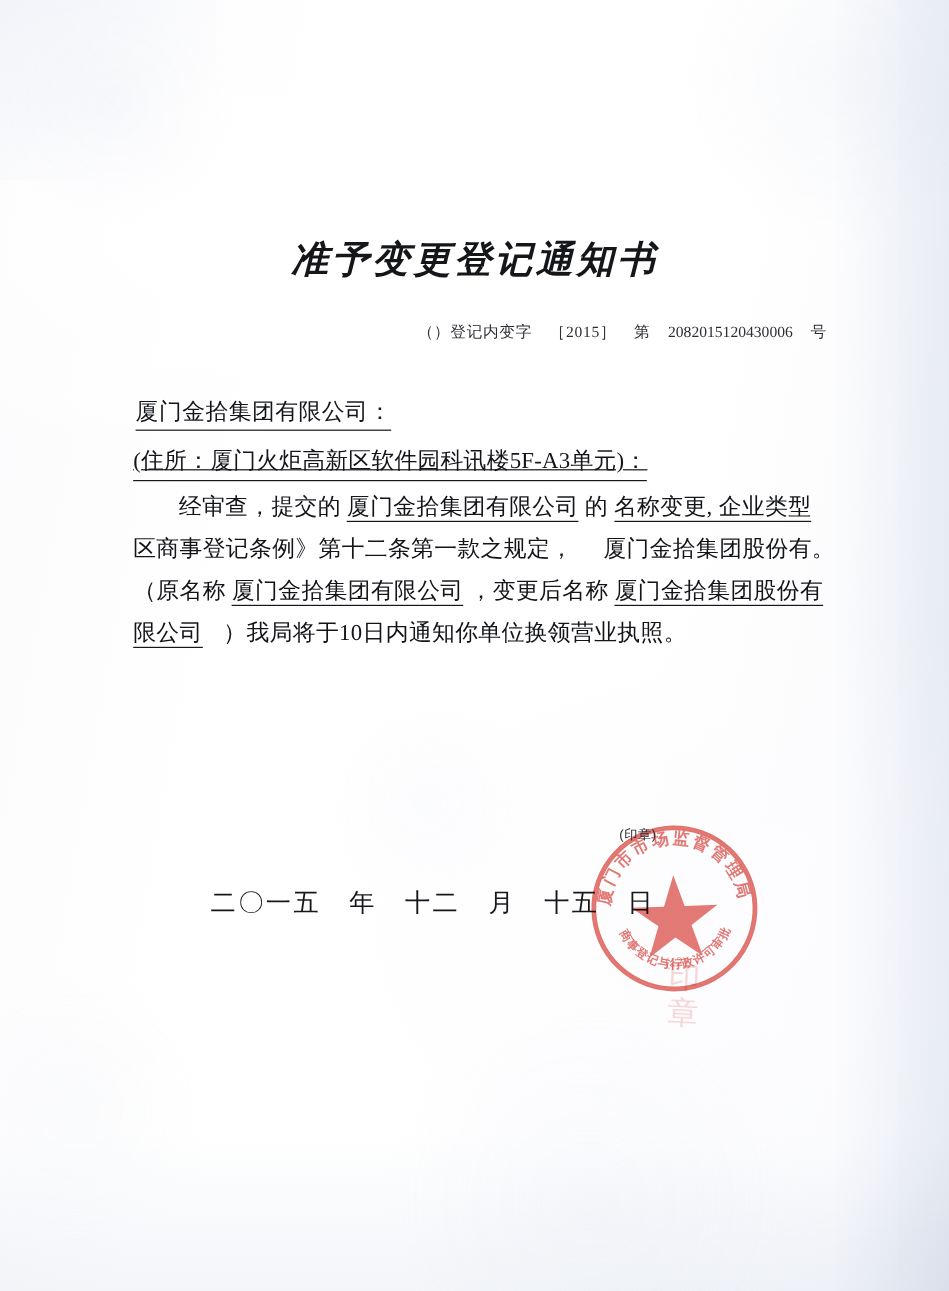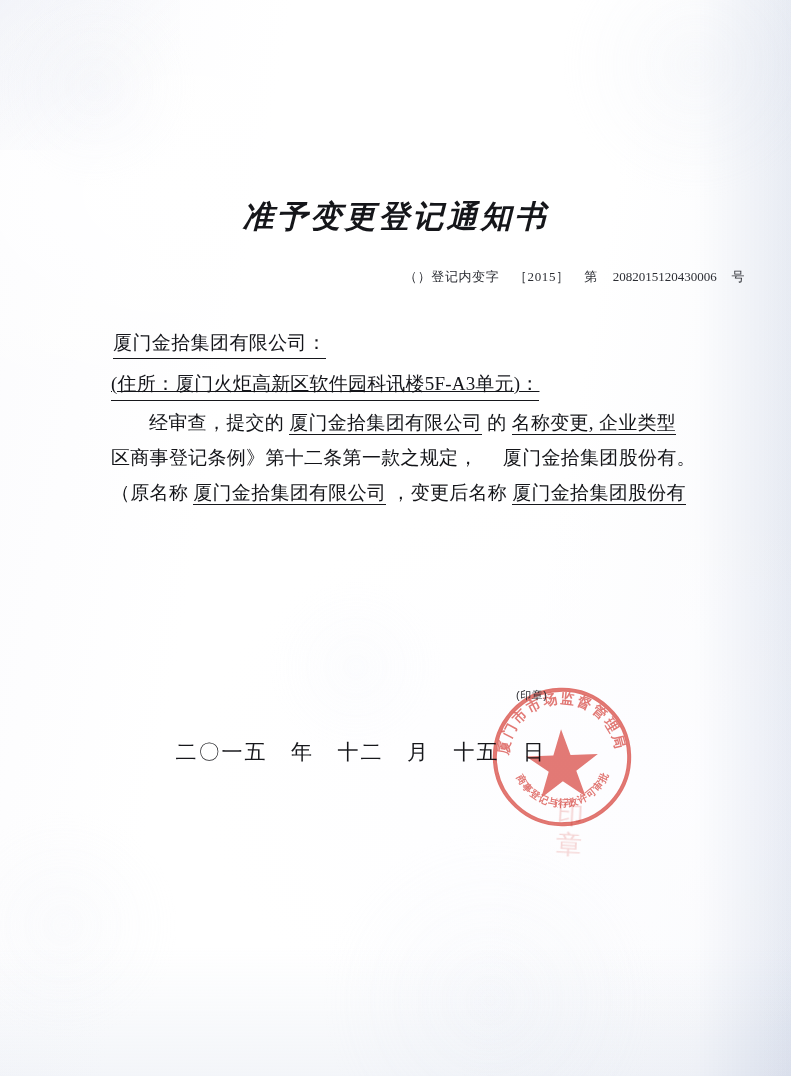--- a/index.html
+++ b/index.html
@@ -76,21 +76,21 @@
     letter-spacing: 3px;
     color: #15161a;
     font-style: italic;
   }
 
   .doc-number {
     position: absolute;
     top: 268px;
     left: 0;
     width: 791px;
-    padding-right: 46px;
+    padding-right: 102px;
     box-sizing: border-box;
     text-align: right;
     font-size: 13px;
     letter-spacing: .6px;
     color: #2b2d33;
     white-space: nowrap;
   }
   .doc-number .num { letter-spacing: 0; }
 
   .addressee {
@@ -238,20 +238,25 @@
       <span>厦门金拾集团股份有。</span>
     </div>
 
     <div class="body-line">
       <span>（原名称</span>
       <span class="ul">厦门金拾集团有限公司</span>
       <span>，变更后名称</span>
       <span class="ul">厦门金拾集团股份有</span>
     </div>
 
+    <div class="body-line">
+      <span class="ul">限公司</span>
+      <span class="sp"></span>
+      <span>）我局将于10日内通知你单位换领营业执照。</span>
+    </div>
 
   </div>
 
   <div class="date-line">
     <span>二〇一五</span>
     <span class="gap"></span>
     <span>年</span>
     <span class="gap"></span>
     <span>十二</span>
     <span class="gap"></span>

